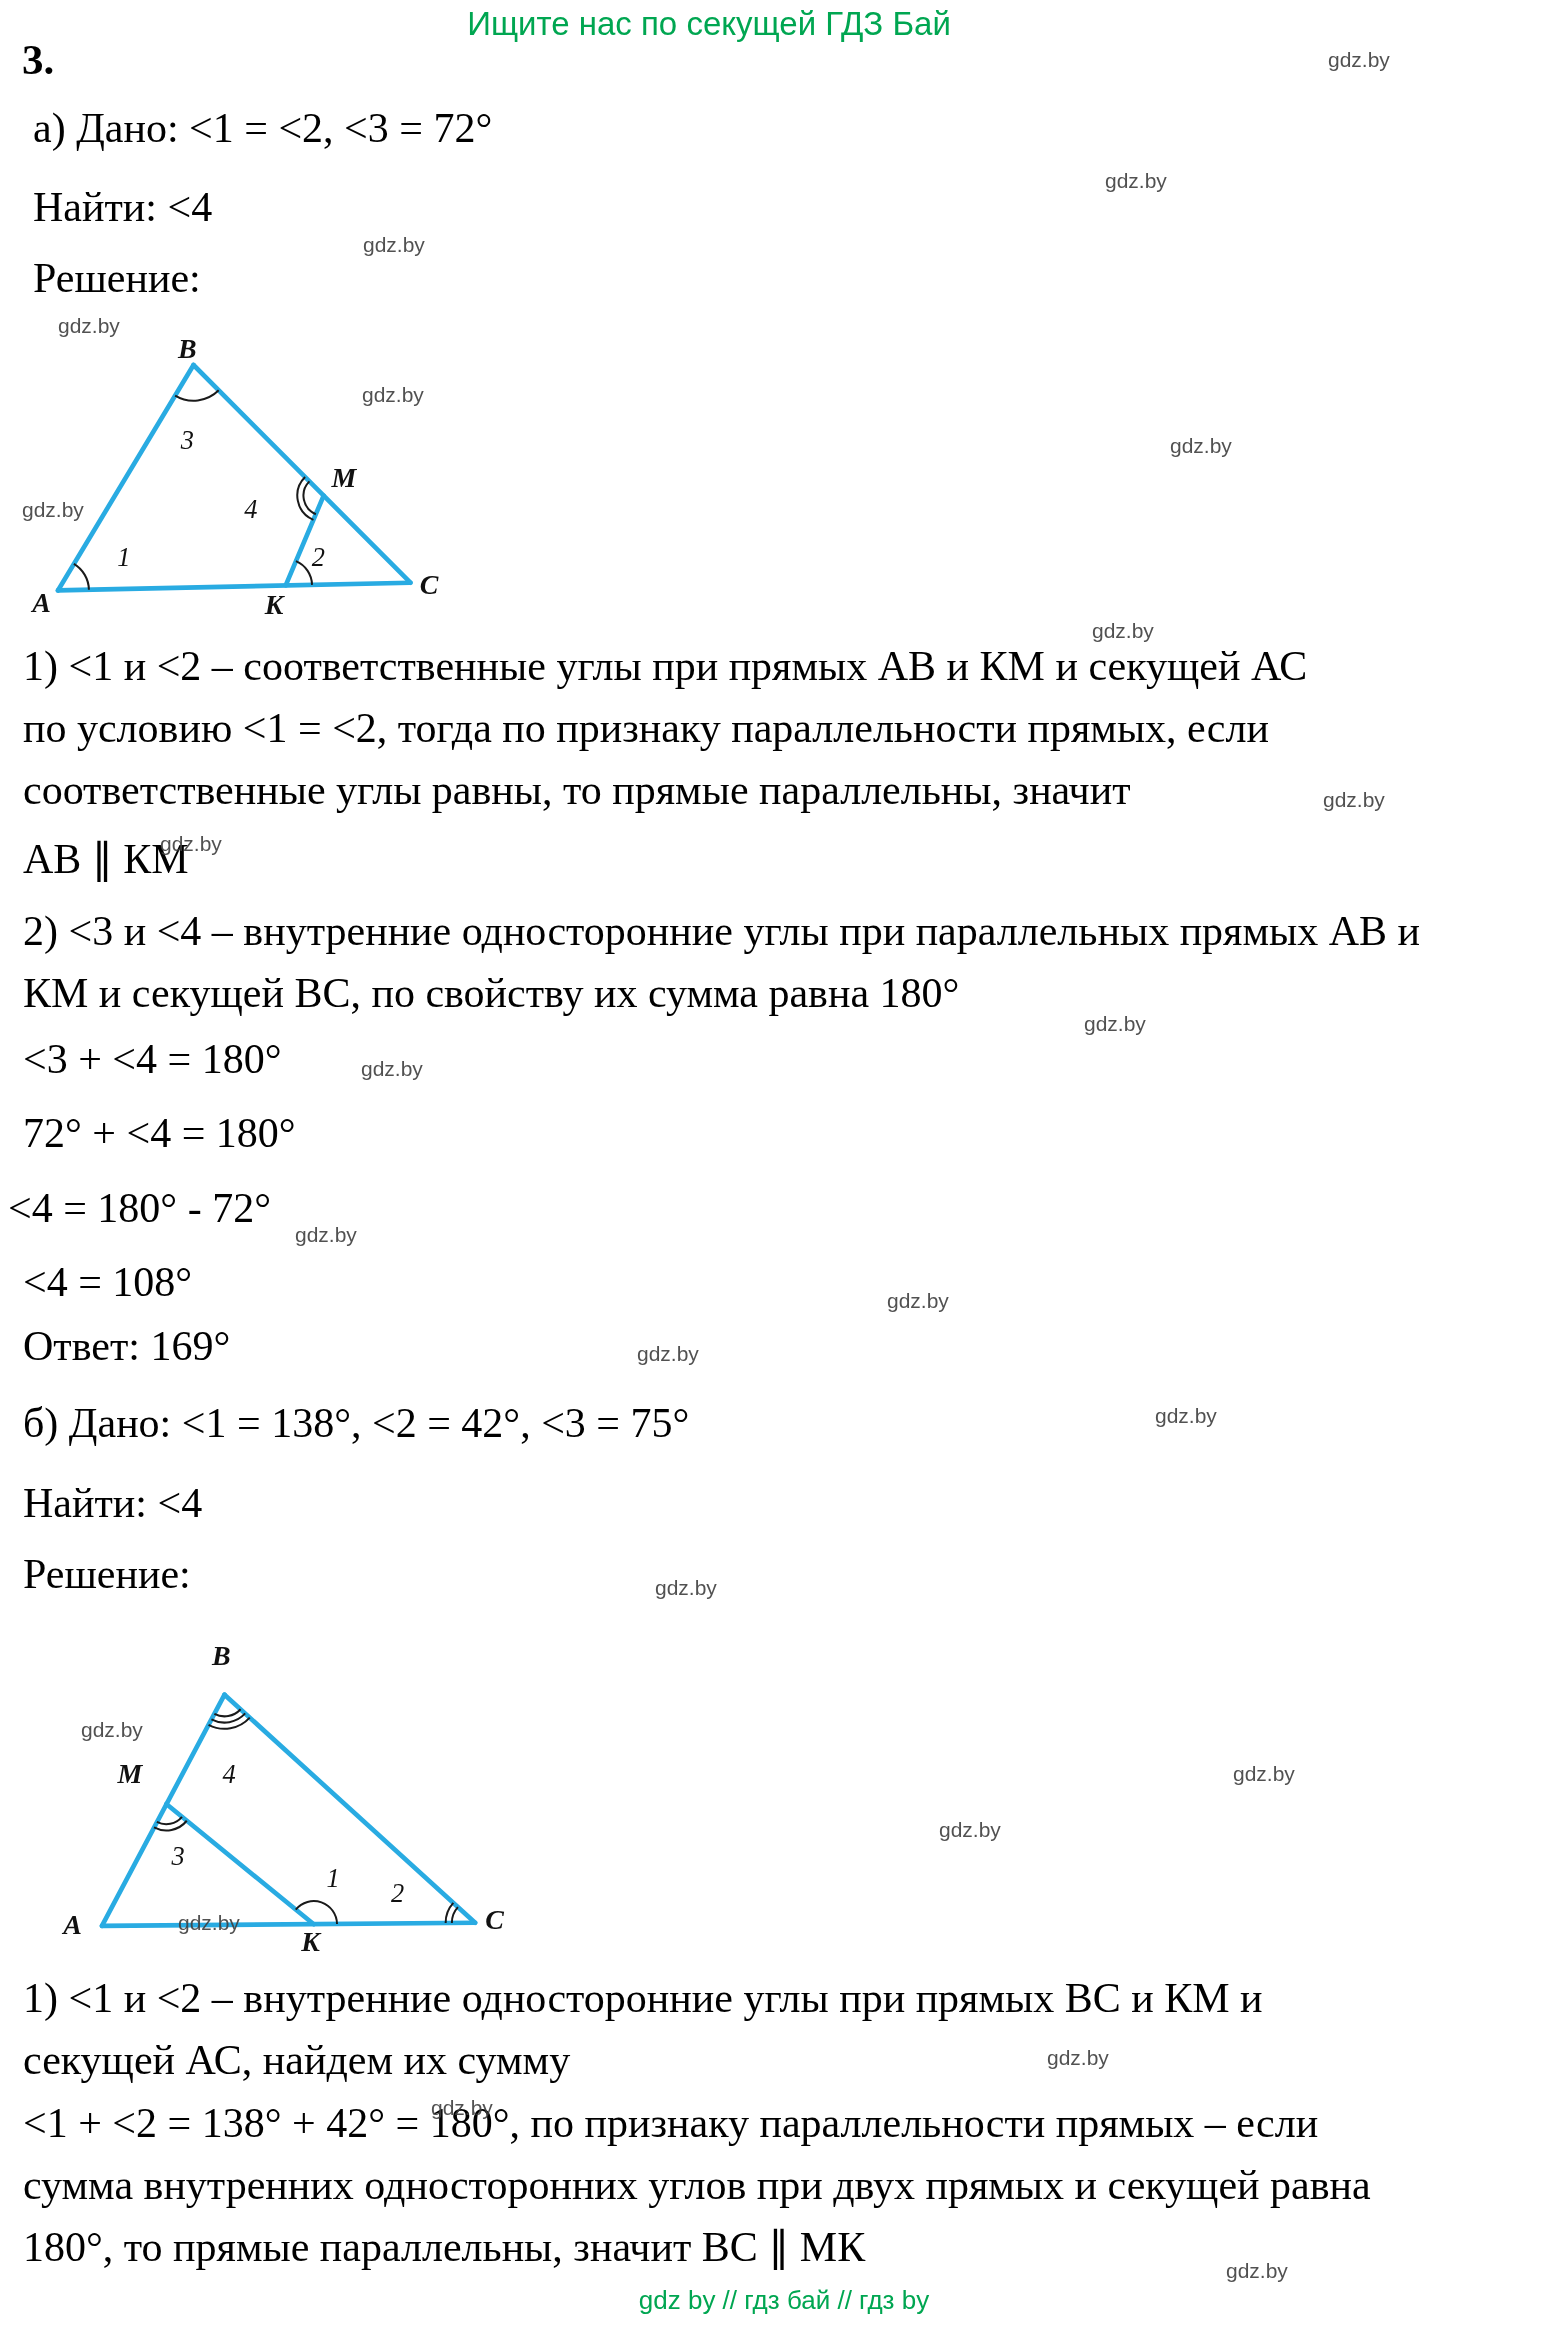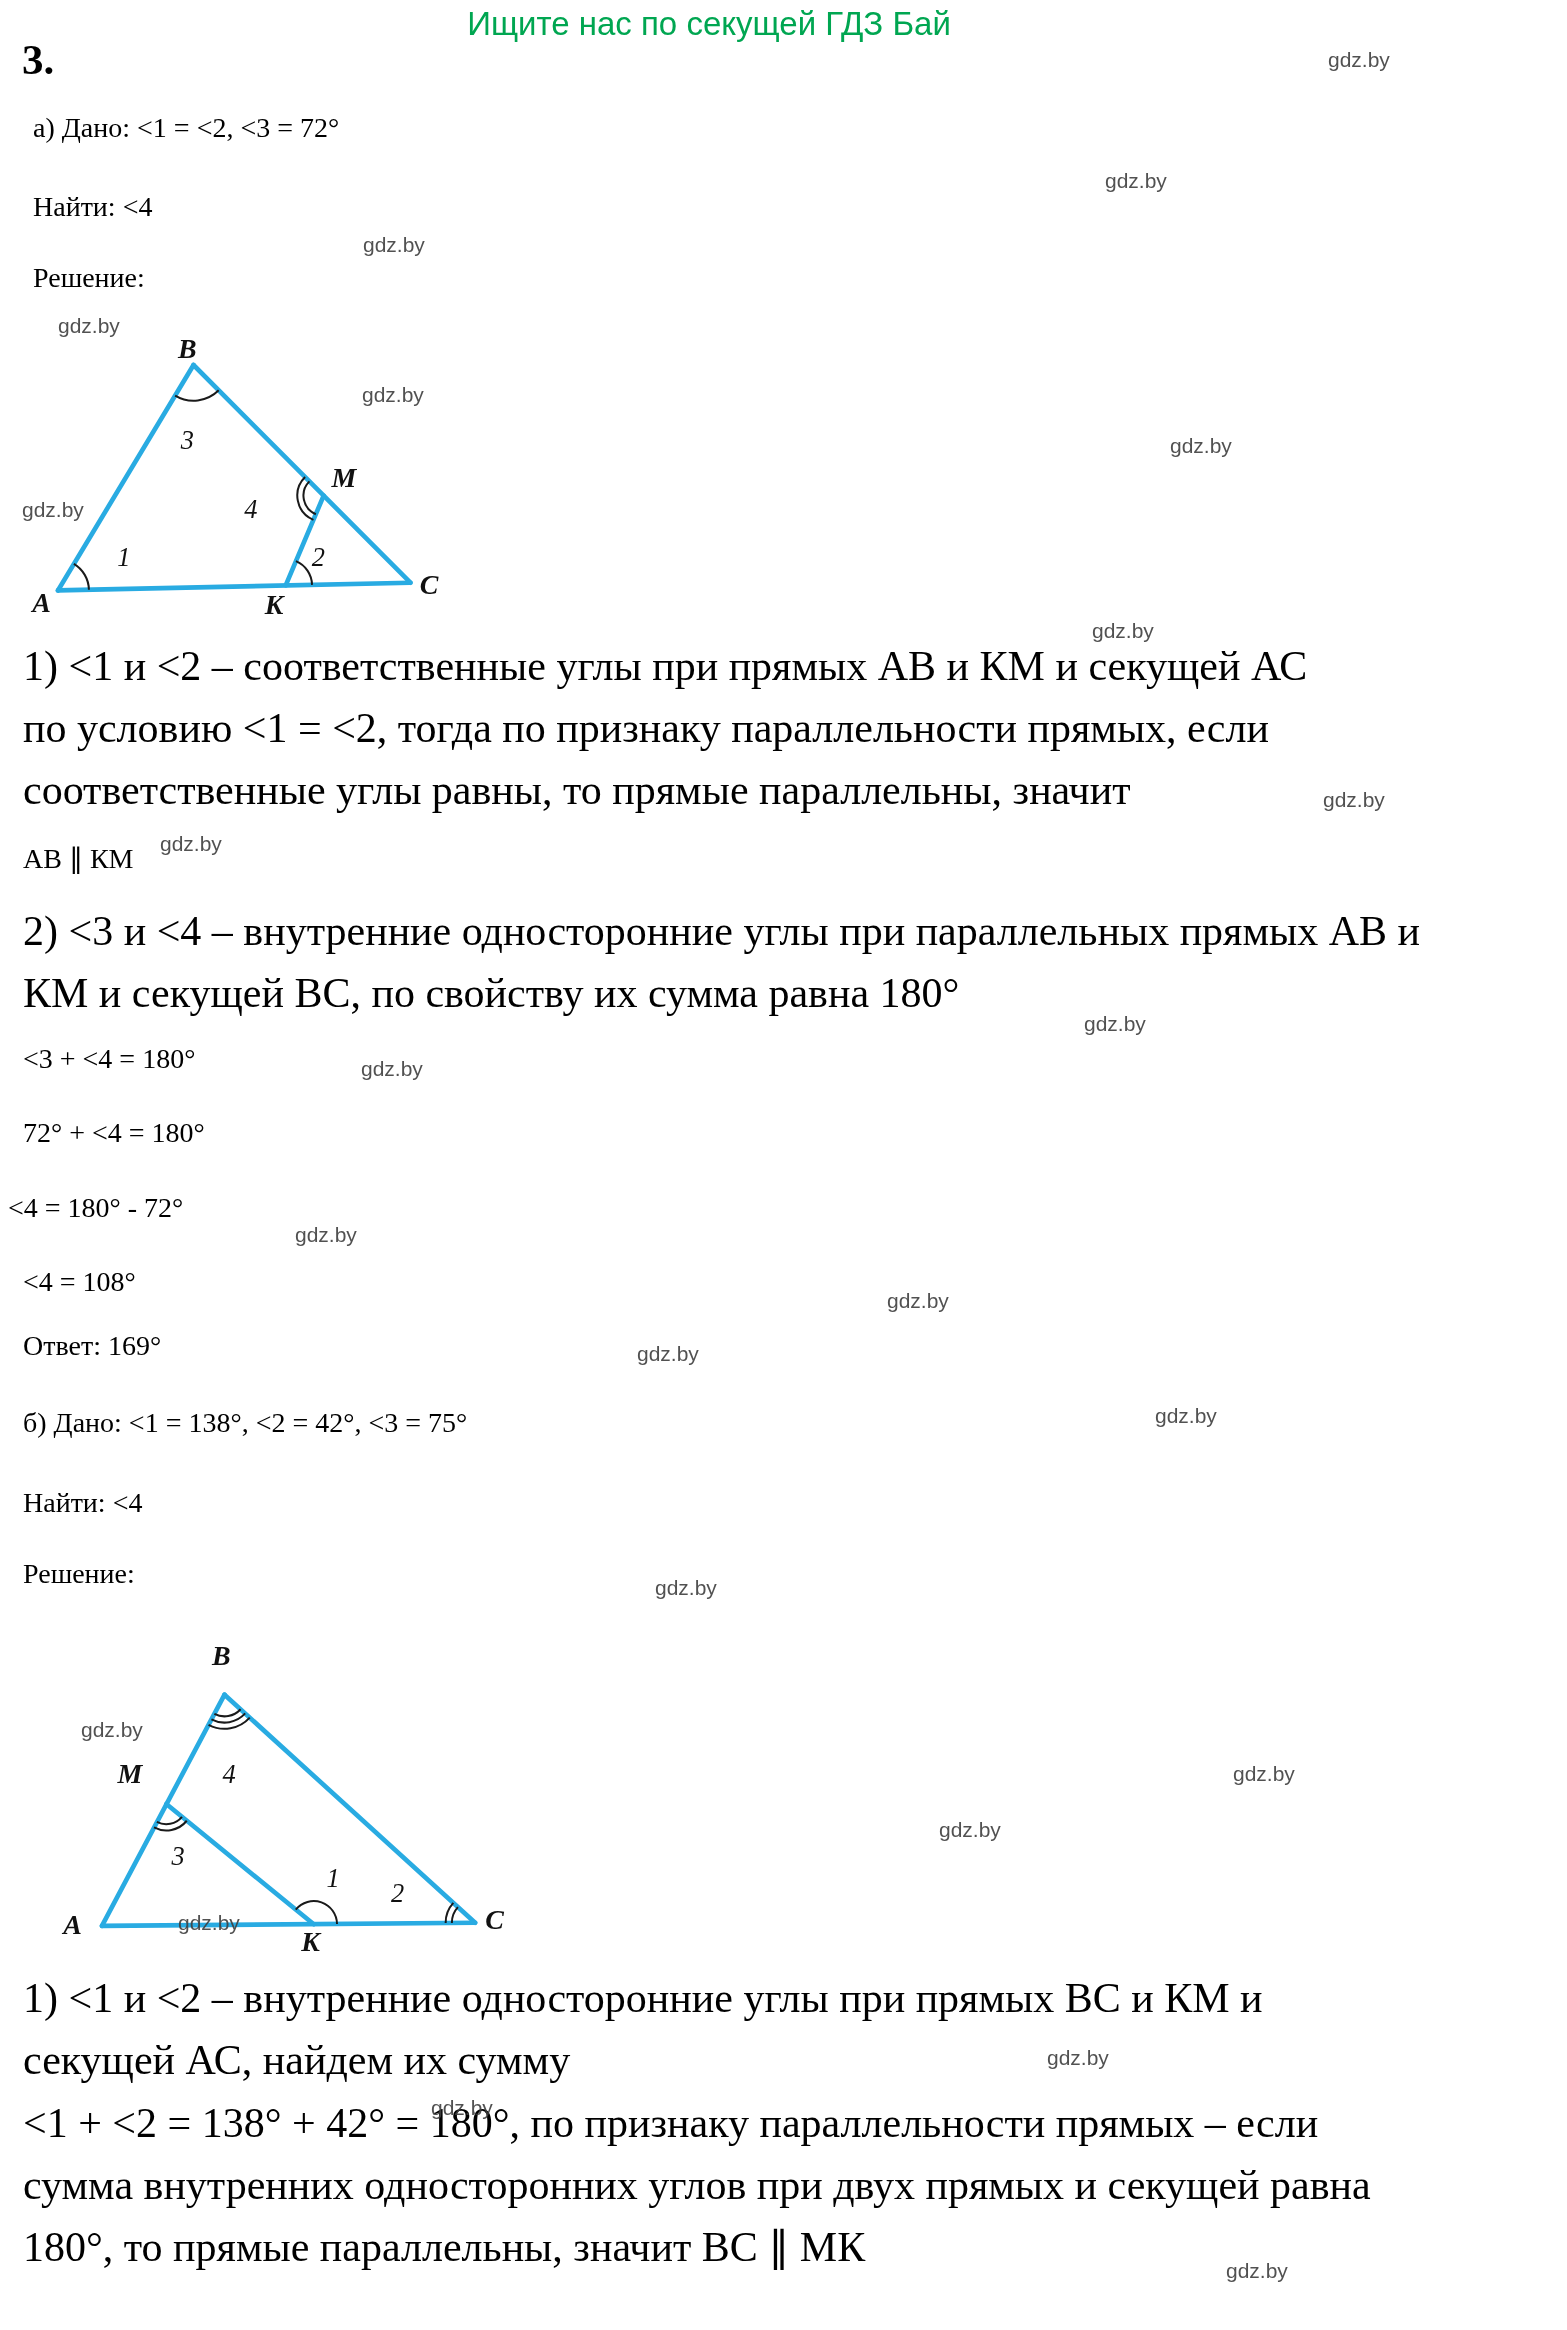--- a/index.html
+++ b/index.html
@@ -8,21 +8,21 @@
     background:#ffffff;
     font-family:"Liberation Serif", serif;
     color:#000;
     position:relative;
     overflow:hidden;
   }
   #page { position:absolute; inset:0; }
 
   .txt {
     position:absolute;
-    font-size:28px;
+    font-size:42px;
     line-height:48px;
     white-space:pre;
   }
   .para {
     position:absolute;
     font-size:42px;
     line-height:62px;
     white-space:pre-line;
     width:1528px;
   }
@@ -171,20 +171,21 @@
       <text class="fig-num" text-anchor="middle" x="240" y="178">4</text>
     </g>
   </svg>
 
   <div class="para" style="left:23px; top:1967px;">1) &lt;1 и &lt;2 – внутренние односторонние углы при прямых ВС и КМ и
 секущей АС, найдем их сумму</div>
   <div class="para" style="left:23px; top:2092px;">&lt;1 + &lt;2 = 138° + 42° = 180°, по признаку параллельности прямых – если
 сумма внутренних односторонних углов при двух прямых и секущей равна
 180°, то прямые параллельны, значит ВС ∥ МК</div>
 
+  <div class="green-footer">gdz by  //  гдз бай  //  гдз by</div>
 
   <div>
       <span class="watermark" style="left: 1328px; top: 48px;">gdz.by</span>
       <span class="watermark" style="left: 1105px; top: 169px;">gdz.by</span>
       <span class="watermark" style="left: 363px; top: 233px;">gdz.by</span>
       <span class="watermark" style="left: 58px; top: 314px;">gdz.by</span>
       <span class="watermark" style="left: 362px; top: 383px;">gdz.by</span>
       <span class="watermark" style="left: 1170px; top: 434px;">gdz.by</span>
       <span class="watermark" style="left: 22px; top: 498px;">gdz.by</span>
       <span class="watermark" style="left: 1092px; top: 619px;">gdz.by</span>

